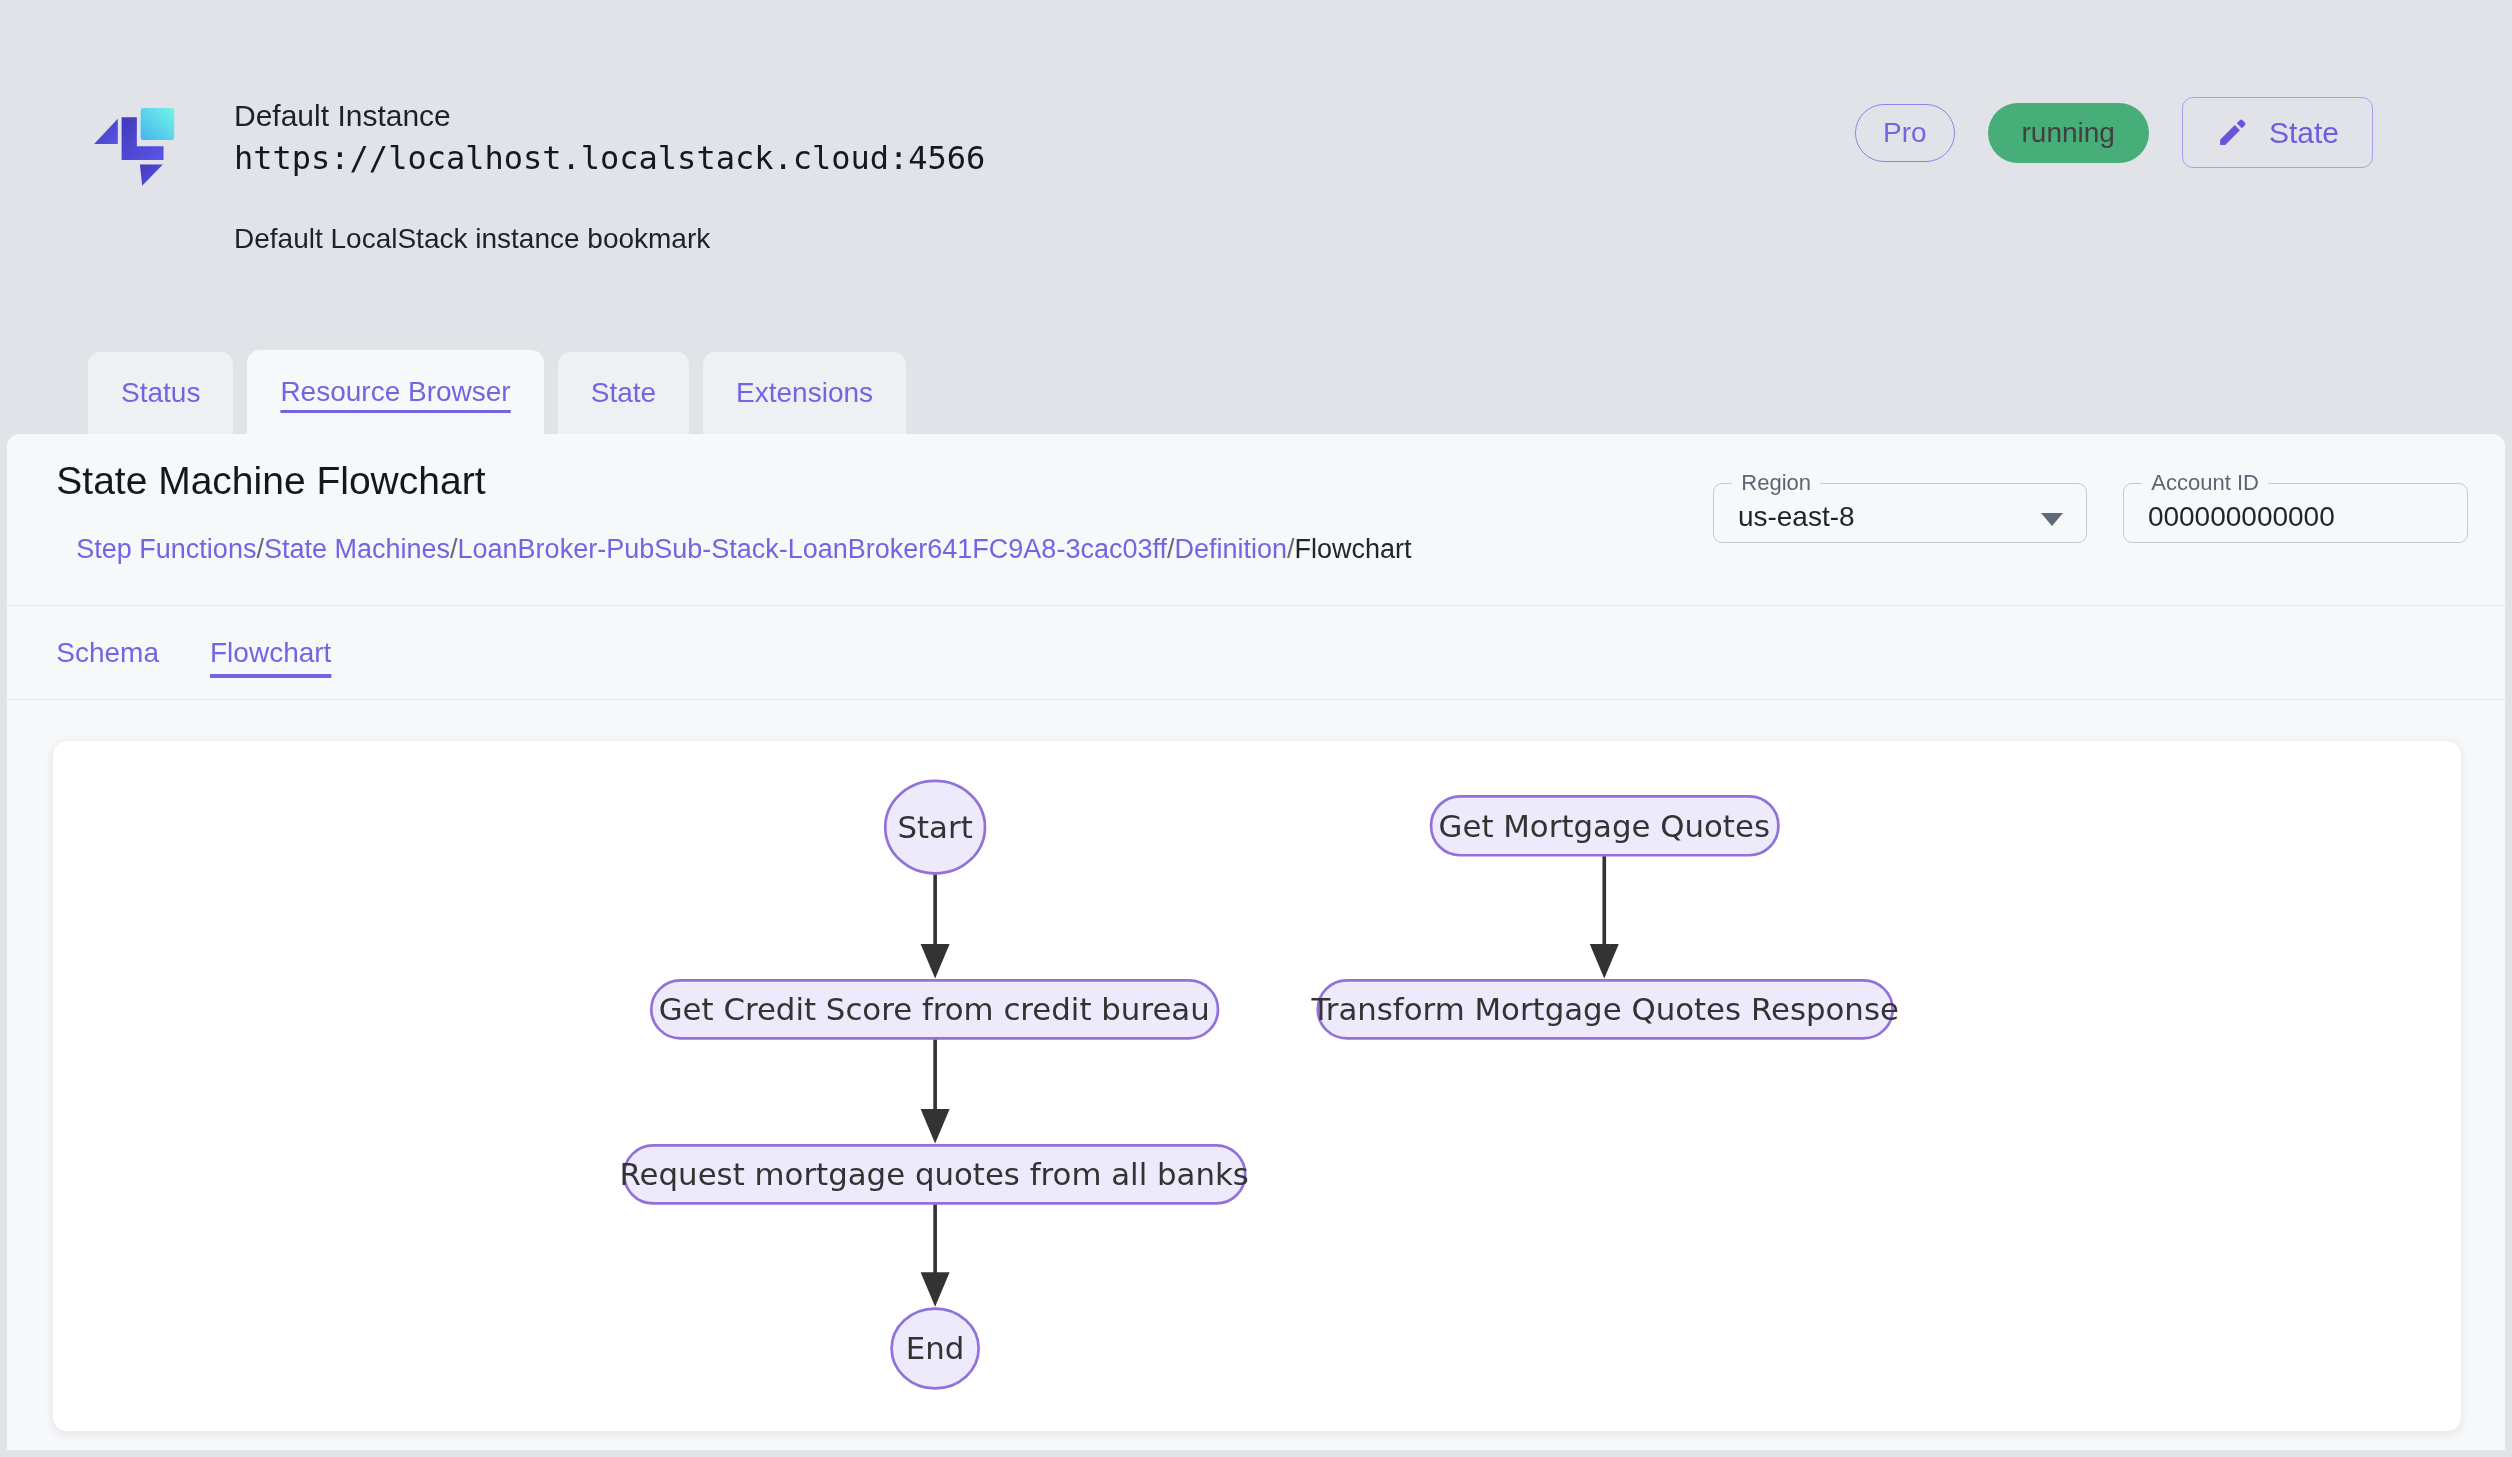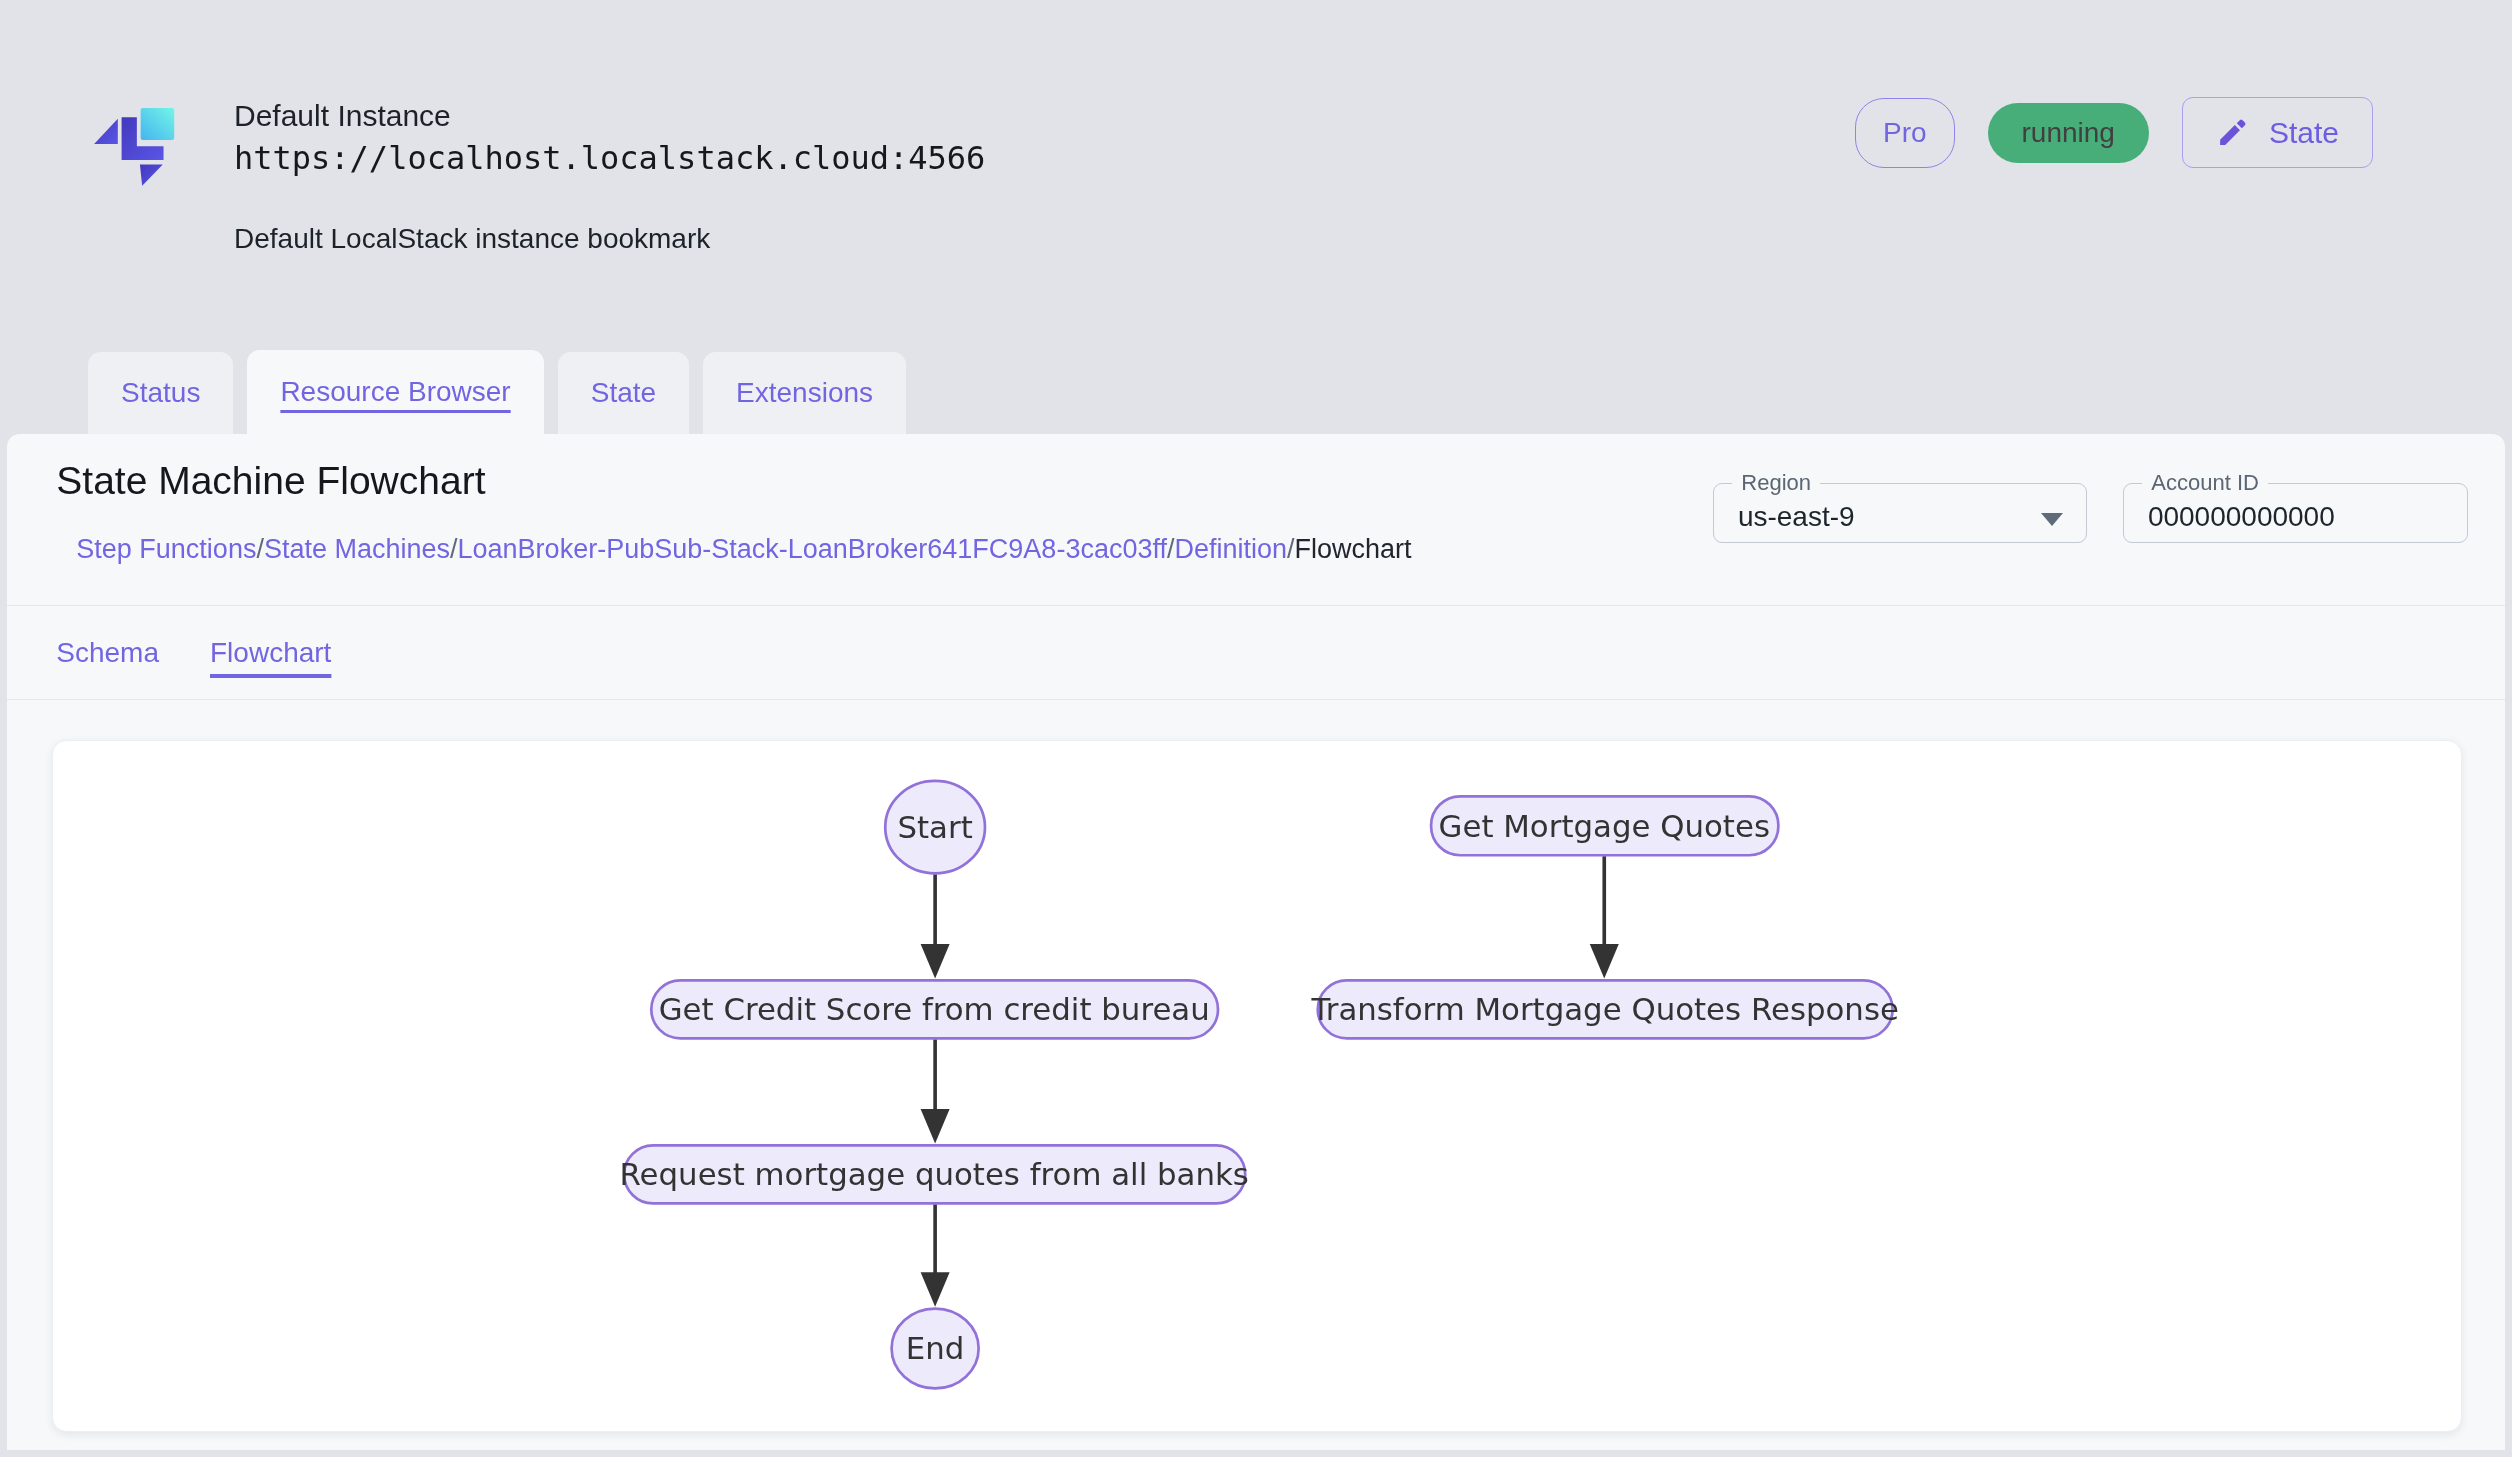--- a/index.html
+++ b/index.html
@@ -20,21 +20,21 @@
     font-family: "DejaVu Sans Mono", monospace;
     font-weight: normal; font-size: 32px; color: #15191f; line-height: 45px;
   }
   .instance-desc { font-size: 28px; color: #1d222a; margin-top: 42px; }
 
   .header-actions {
     position: absolute; top: 96px; right: 139px;
     display: flex; align-items: center; gap: 33px; height: 73px;
   }
   .badge-pro {
-    height: 70px; padding: 0 27px; display: flex; align-items: center;
+    height: 58px; padding: 0 27px; display: flex; align-items: center;
     border: 1.8px solid #8f83e9; border-radius: 29px;
     color: #7265e2; font-size: 28px; background: transparent;
   }
   .badge-running {
     height: 60px; padding: 0 34px; display: flex; align-items: center;
     background: #47ae79; border-radius: 30px; color: #404040; font-size: 28px;
   }
   .btn-edit {
     height: 71px; padding: 0 33px; display: flex; align-items: center; gap: 20px;
     border: 1.8px solid #a99ff1; border-radius: 11px; color: #6c5de2;
@@ -188,21 +188,21 @@
       <span class="crumb-sep">/</span>
       <span class="crumb-link">LoanBroker-PubSub-Stack-LoanBroker641FC9A8-3cac03ff</span>
       <span class="crumb-sep">/</span>
       <span class="crumb-link">Definition</span>
       <span class="crumb-sep">/</span>
       <span class="crumb-current">Flowchart</span>
     </div>
 
     <div class="field region-field">
       <span class="field-label">Region</span>
-      <div class="field-value">us-east-9</div>
+      <div class="field-value">us-east-8</div>
       <span class="caret-down"></span>
     </div>
 
     <div class="field account-field">
       <span class="field-label">Account ID</span>
       <input class="account-input" type="text" value="000000000000" style="">
     </div>
   </div>
 
   <div class="subtabs">

